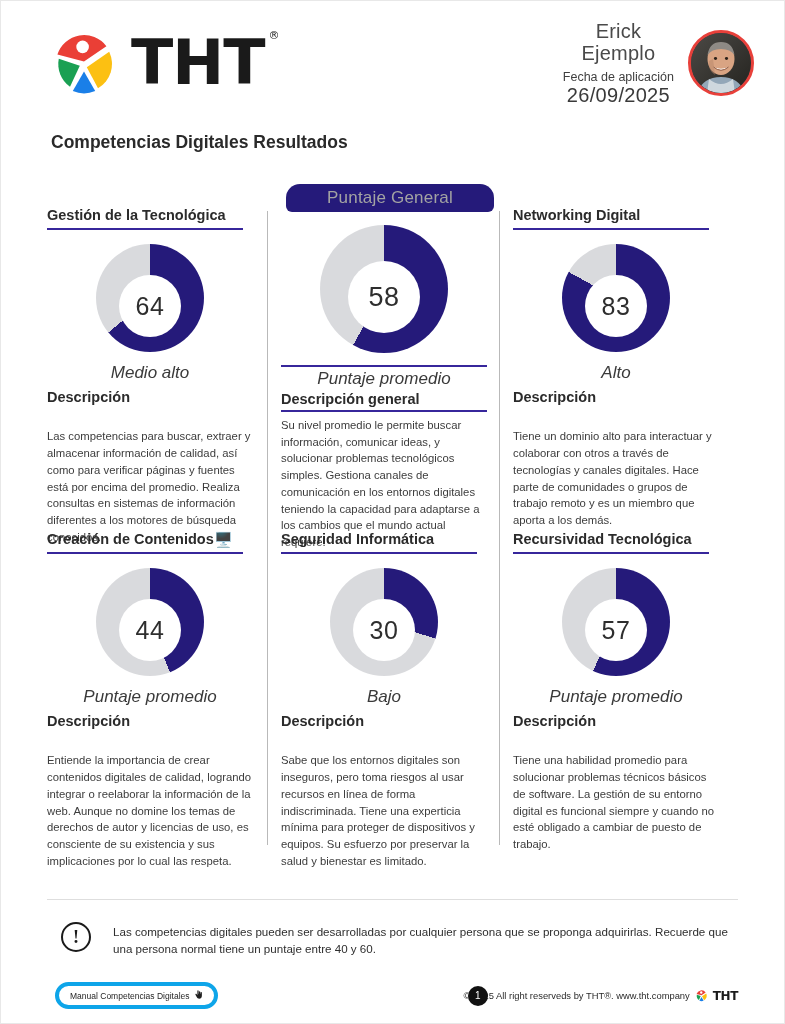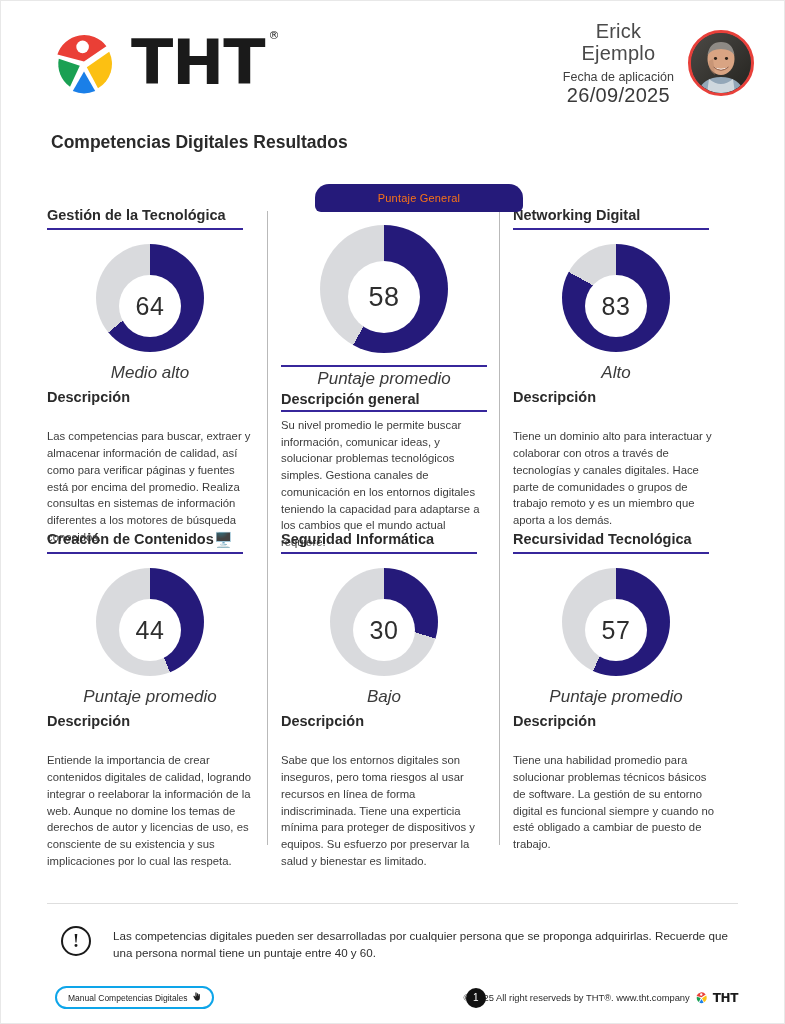--- a/index.html
+++ b/index.html
@@ -106,28 +106,27 @@
 
   
   .pill {
     position: absolute;
     top: 183px;
     left: 285px;
     width: 208px;
     height: 28px;
     background: #251a7a;
     border-radius: 14px 14px 6px 6px;
-    color: #f97316;
-    font-size: 11px;
+    color: #a3a3a3;
+    font-size: 17px;
     display: flex;
     align-items: center;
     justify-content: center;
     letter-spacing: .2px;
     z-index: 4;
-    margin-left: 29px;
   }
 
   
   .grid {
     position: absolute;
     top: 206px;
     left: 46px;
     right: 46px;
     height: 640px;
   }
@@ -278,21 +277,21 @@
     max-width: 620px;
   }
   .footer-bar {
     margin-top: 24px;
     display: flex;
     align-items: center;
     justify-content: space-between;
     padding-left: 8px;
   }
   .manual-btn {
-    border: 2px solid #0ea5e9;
+    border: 4px solid #0ea5e9;
     border-radius: 14px;
     padding: 4px 11px;
     font-size: 8.5px;
     color: #1f1f1f;
     display: flex;
     align-items: center;
     gap: 4px;
     background: #fff;
     white-space: nowrap;
   }

